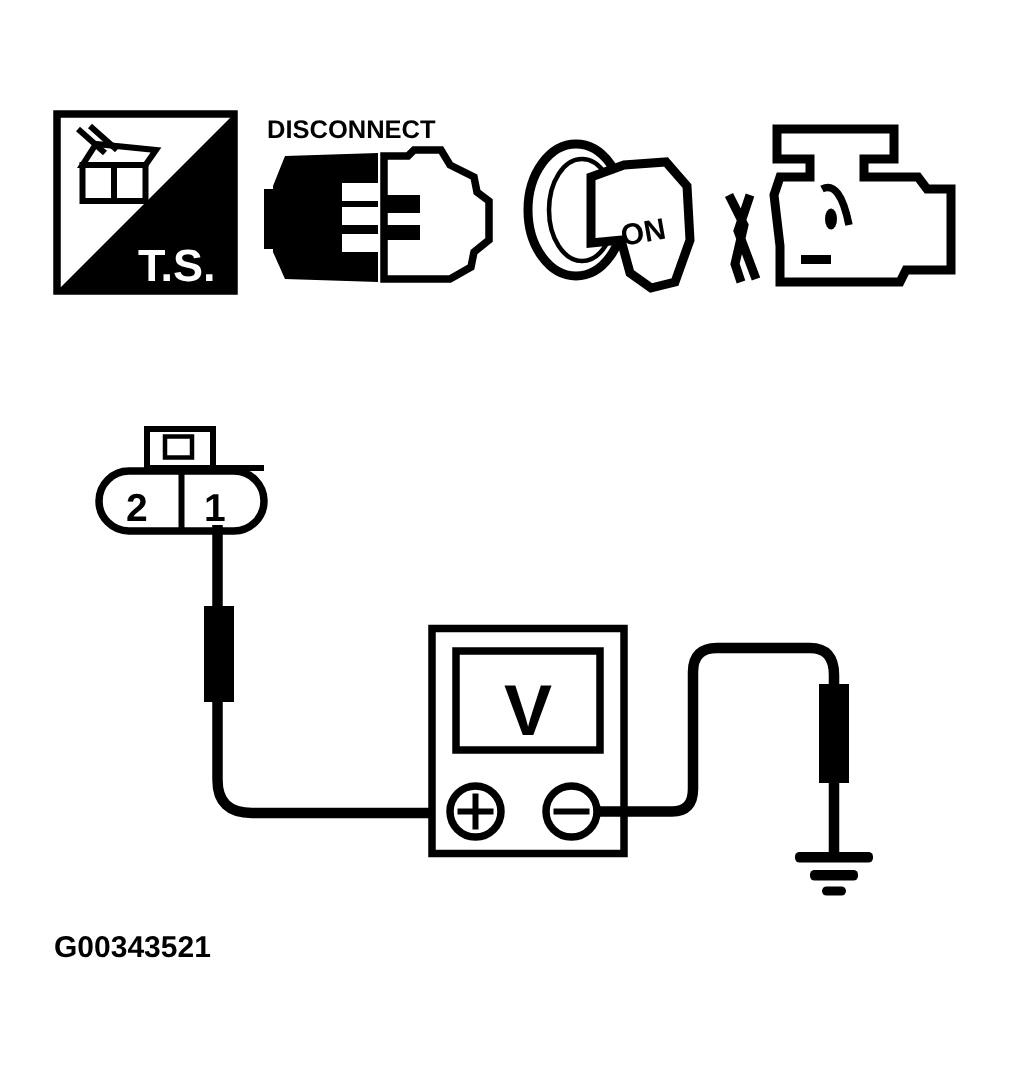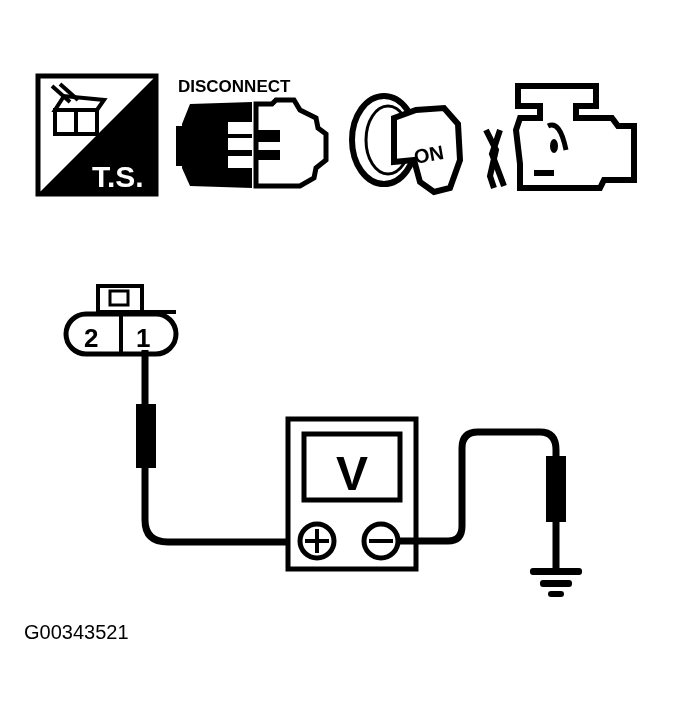--- a/index.html
+++ b/index.html
@@ -1,19 +1,19 @@
 <!DOCTYPE html>
 <html><head>
   <meta charset="utf-8">
   <style>
     html, body { margin: 0; padding: 0; background: #ffffff; }
     body { width: 674px; height: 716px; position: relative; overflow: hidden; font-family: "Liberation Sans", sans-serif; }
     svg.diagram { position: absolute; left: 0; top: 0; width: 674px; height: 716px; }
     .lbl { font-family: "Liberation Sans", sans-serif; font-weight: bold; fill: #000; }
-    .figure-id { position: absolute; left: 24px; top: 621px; font-size: 20px; color: #000; font-family: "Liberation Sans", sans-serif; }
+    .figure-id { position: absolute; left: 36px; top: 621px; font-size: 20px; color: #000; font-family: "Liberation Sans", sans-serif; font-weight: bold; }
   </style>
 </head>
 <body>
 
 <svg class="diagram" viewBox="0 0 674 716" xmlns="http://www.w3.org/2000/svg">
 
   <g>
     <rect x="38" y="76" width="118" height="118" fill="#fff" stroke="#000" stroke-width="5"></rect>
     <polygon points="156,76 156,194 38,194" fill="#000"></polygon>
 

